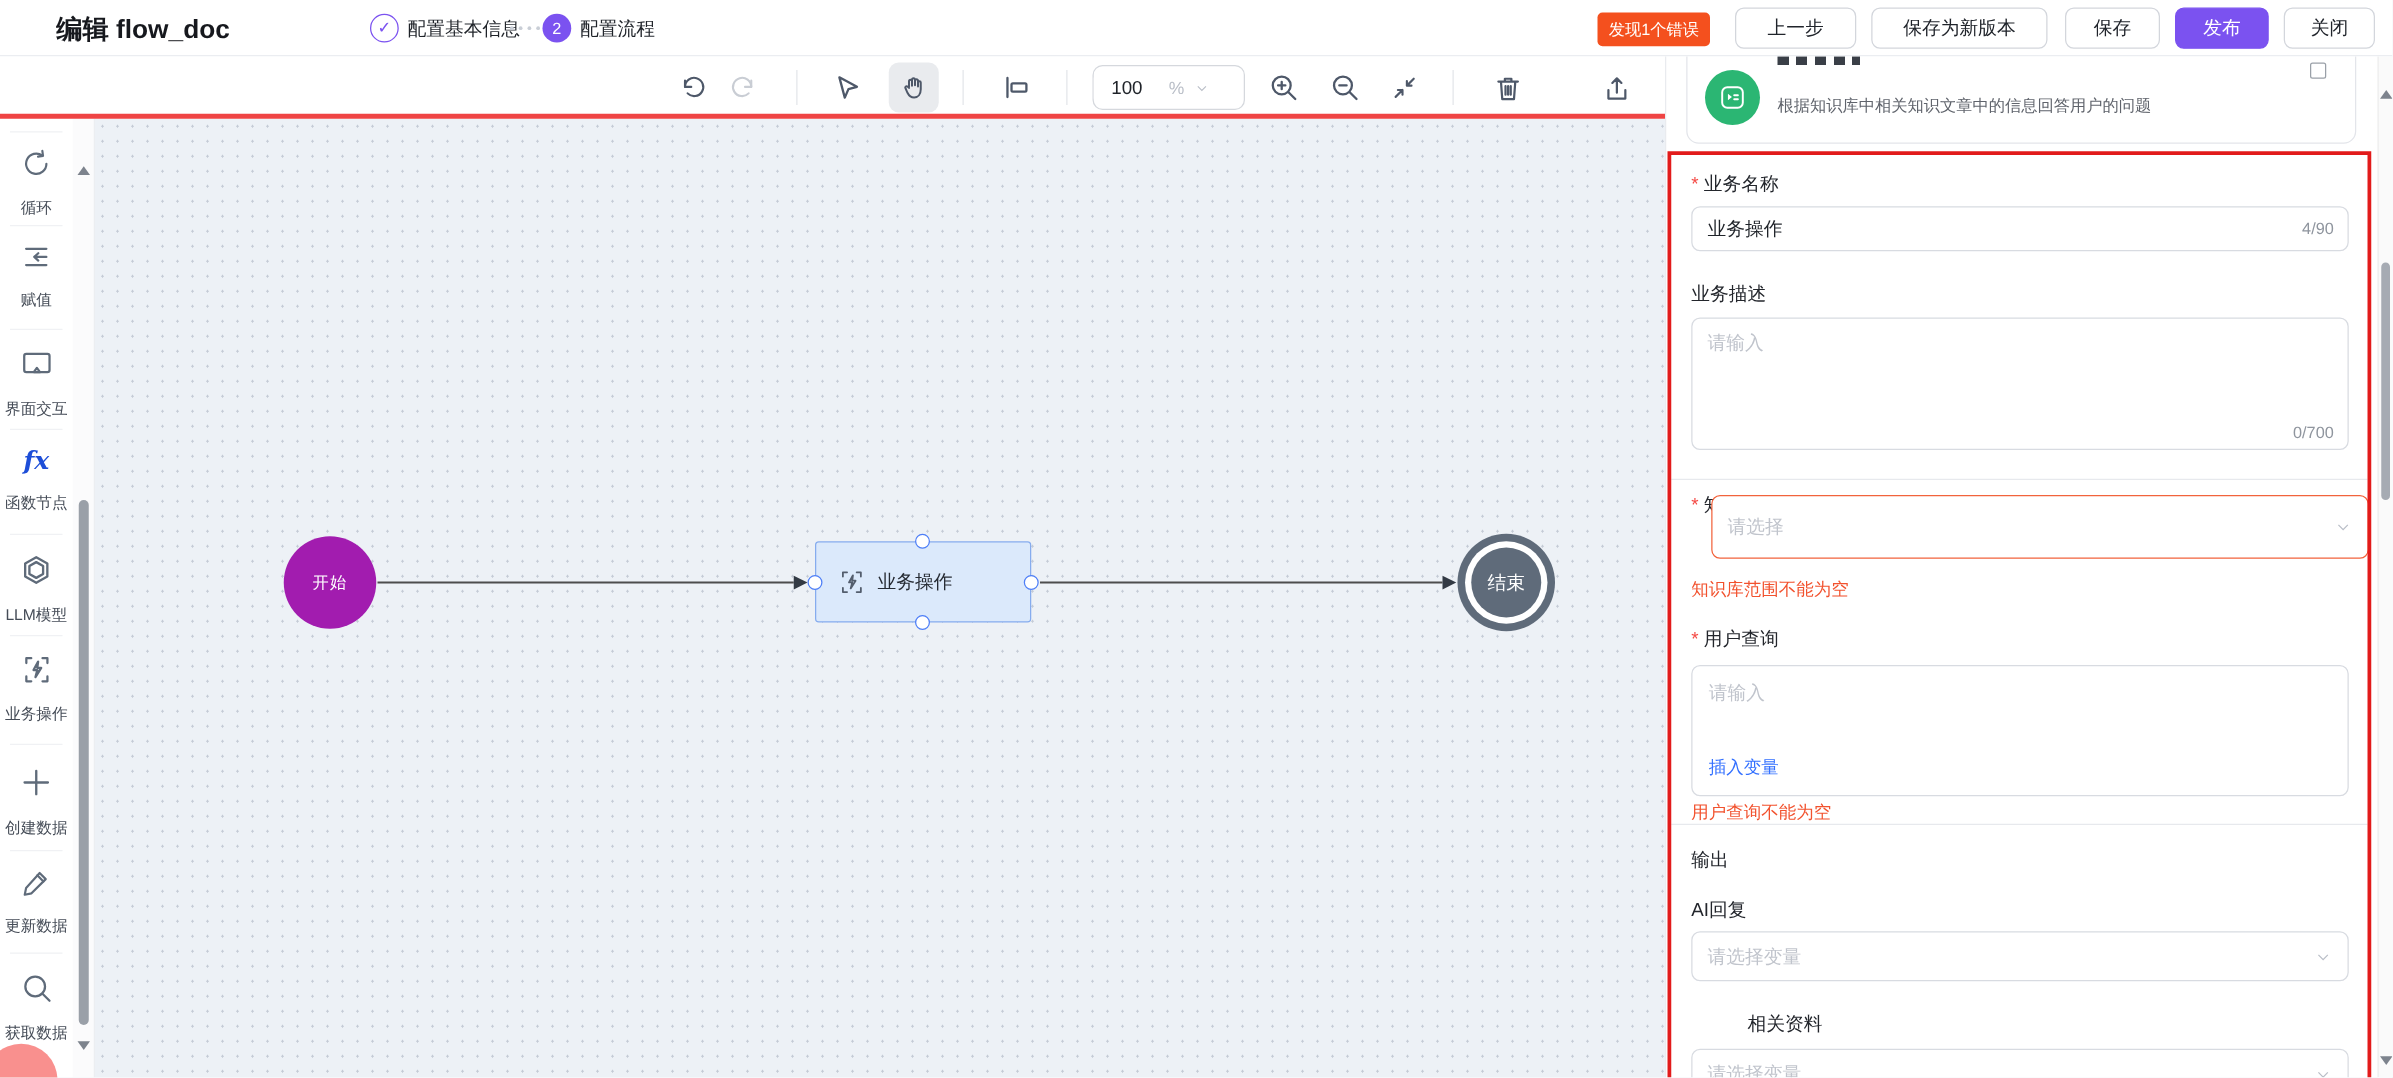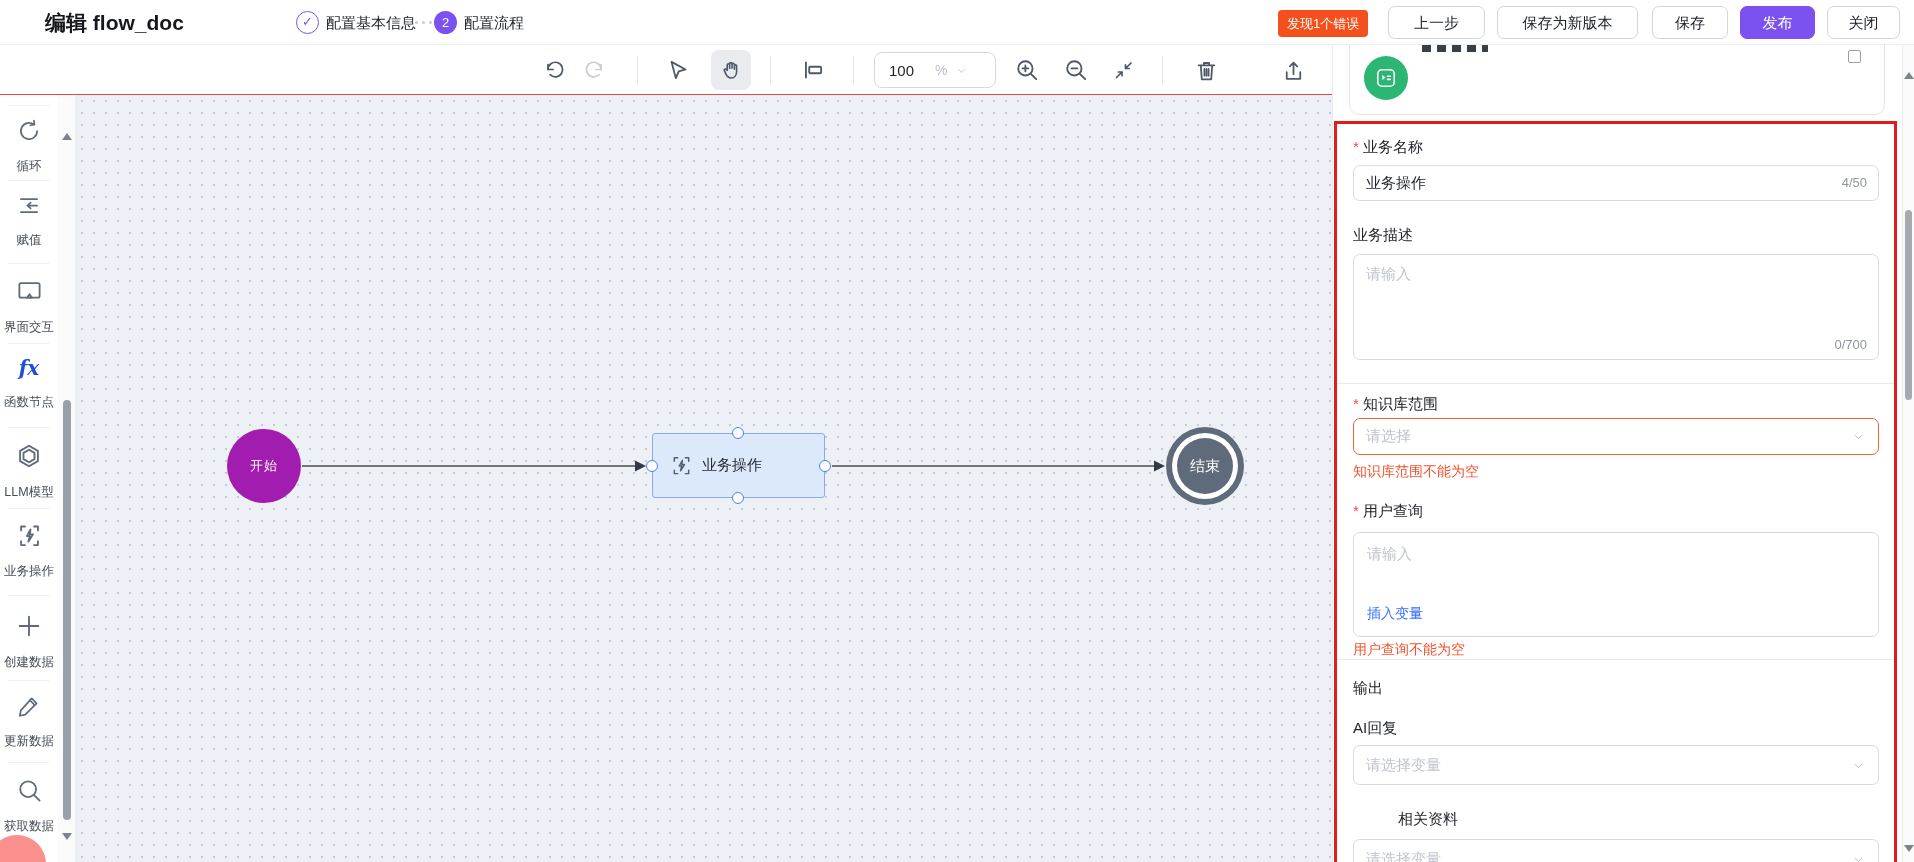--- a/index.html
+++ b/index.html
@@ -13,21 +13,21 @@
   .step-done { left:296px; top:11px; border:1.5px solid #7b52f0; color:#7b52f0; font-size:13px; line-height:20px; background:#fff; }
   .step-active { left:434px; top:11px; background:#7b52f0; color:#fff; font-size:13px; line-height:23px; }
   .step-label { position:absolute; top:14px; font-size:15px; color:#1f2329; }
   .step-dots { position:absolute; left:408px; top:21px; display:flex; gap:4px; }
   .step-dots i { width:3px; height:3px; border-radius:50%; background:#c9ced6; }
   .err-badge { position:absolute; left:1278px; top:10px; height:27px; line-height:27px; padding:0 9px; background:#f4501e; color:#fff; font-size:13px; border-radius:4px; }
   .hbtn { position:absolute; top:6px; height:33px; border:1px solid #d3d6dc; border-radius:7px; background:#fff; color:#20242b; font-size:15px; line-height:31px; text-align:center; cursor:pointer; }
   .hbtn.primary { background:#7b52f0; border-color:#7b52f0; color:#fff; }
 
   
-  .tbar { position:absolute; left:0; top:45px; width:1332px; height:50px; background:#fff; border-bottom:1px solid #ef4444; z-index:20; }
+  .tbar { position:absolute; left:0; top:45px; width:1332px; height:50px; background:#fff; border-bottom:4px solid #ef4444; z-index:20; }
   .tb { position:absolute; top:11px; width:28px; height:28px; display:flex; align-items:center; justify-content:center; cursor:pointer; }
   .tb svg { stroke:#4e5869; fill:none; stroke-width:1.7; stroke-linecap:round; stroke-linejoin:round; }
   .tb.dis svg { stroke:#c9cdd4; }
   .tb-hand { position:absolute; left:711px; top:5px; width:40px; height:40px; background:#e9ebee; border-radius:8px; display:flex; align-items:center; justify-content:center; }
   .tsep { position:absolute; top:11px; width:1px; height:28px; background:#e4e6ea; }
   .zoombox { position:absolute; left:874px; top:7px; width:122px; height:36px; border:1px solid #d5d8dd; border-radius:8px; background:#fff; display:flex; align-items:center; }
   .zoombox input { width:52px; border:0; outline:0; font-size:15px; color:#1f2329; padding-left:14px; font-family:inherit; }
   .zoombox .pct { color:#b9bec7; font-size:14px; margin-left:8px; }
   .zoombox svg { stroke:#b9bec7; fill:none; stroke-width:1.6; margin-left:8px; }
 
@@ -297,39 +297,40 @@
 
   <div class="card">
     <div class="gcircle">
       <svg width="22" height="22" viewBox="0 0 24 24">
           <rect x="3" y="3" width="18" height="18" rx="4.5"></rect>
           <path d="M8 8.7 11.5 11.5 8 14.3Z" fill="#fff" stroke="none"></path>
           <path d="M13.5 10h3.2M13.5 13.5h3.2"></path>
         </svg>
     </div>
     <div class="clipped-title"></div>
+    <div class="card-desc">根据知识库中相关知识文章中的信息回答用户的问题</div>
     <div class="collapse-ic"></div>
   </div>
 
   <div class="flabel req" style="top:93px;">业务名称</div>
   <div class="tinput-wrap" style="top:120px;">
     <input class="tinput" value="业务操作" style="">
-    <span class="counter" style="top:10px;">4/50</span>
+    <span class="counter" style="top:10px;">4/90</span>
   </div>
 
   <div class="flabel" style="top:181px;">业务描述</div>
   <div class="tinput-wrap" style="top:209px;">
     <textarea class="tarea" placeholder="请输入" style=""></textarea>
     <span class="counter" style="bottom:12px;">0/700</span>
   </div>
 
   <div class="divider" style="top:338px;"></div>
 
   <div class="flabel req" style="top:350px;">知识库范围</div>
-  <div class="select invalid" style="top:373px;height:37px;">
+  <div class="select invalid" style="top:351px;height:51px;margin-left:16px;">
     <span class="ph">请选择</span>
     <svg width="15" height="15" viewBox="0 0 24 24">
         <path d="M6 9.5 12 15.5 18 9.5"></path>
       </svg>
   </div>
   <div class="err-text" style="top:418px;">知识库范围不能为空</div>
 
   <div class="flabel req" style="top:457px;">用户查询</div>
   <div class="qbox">
     <span class="ph">请输入</span>

